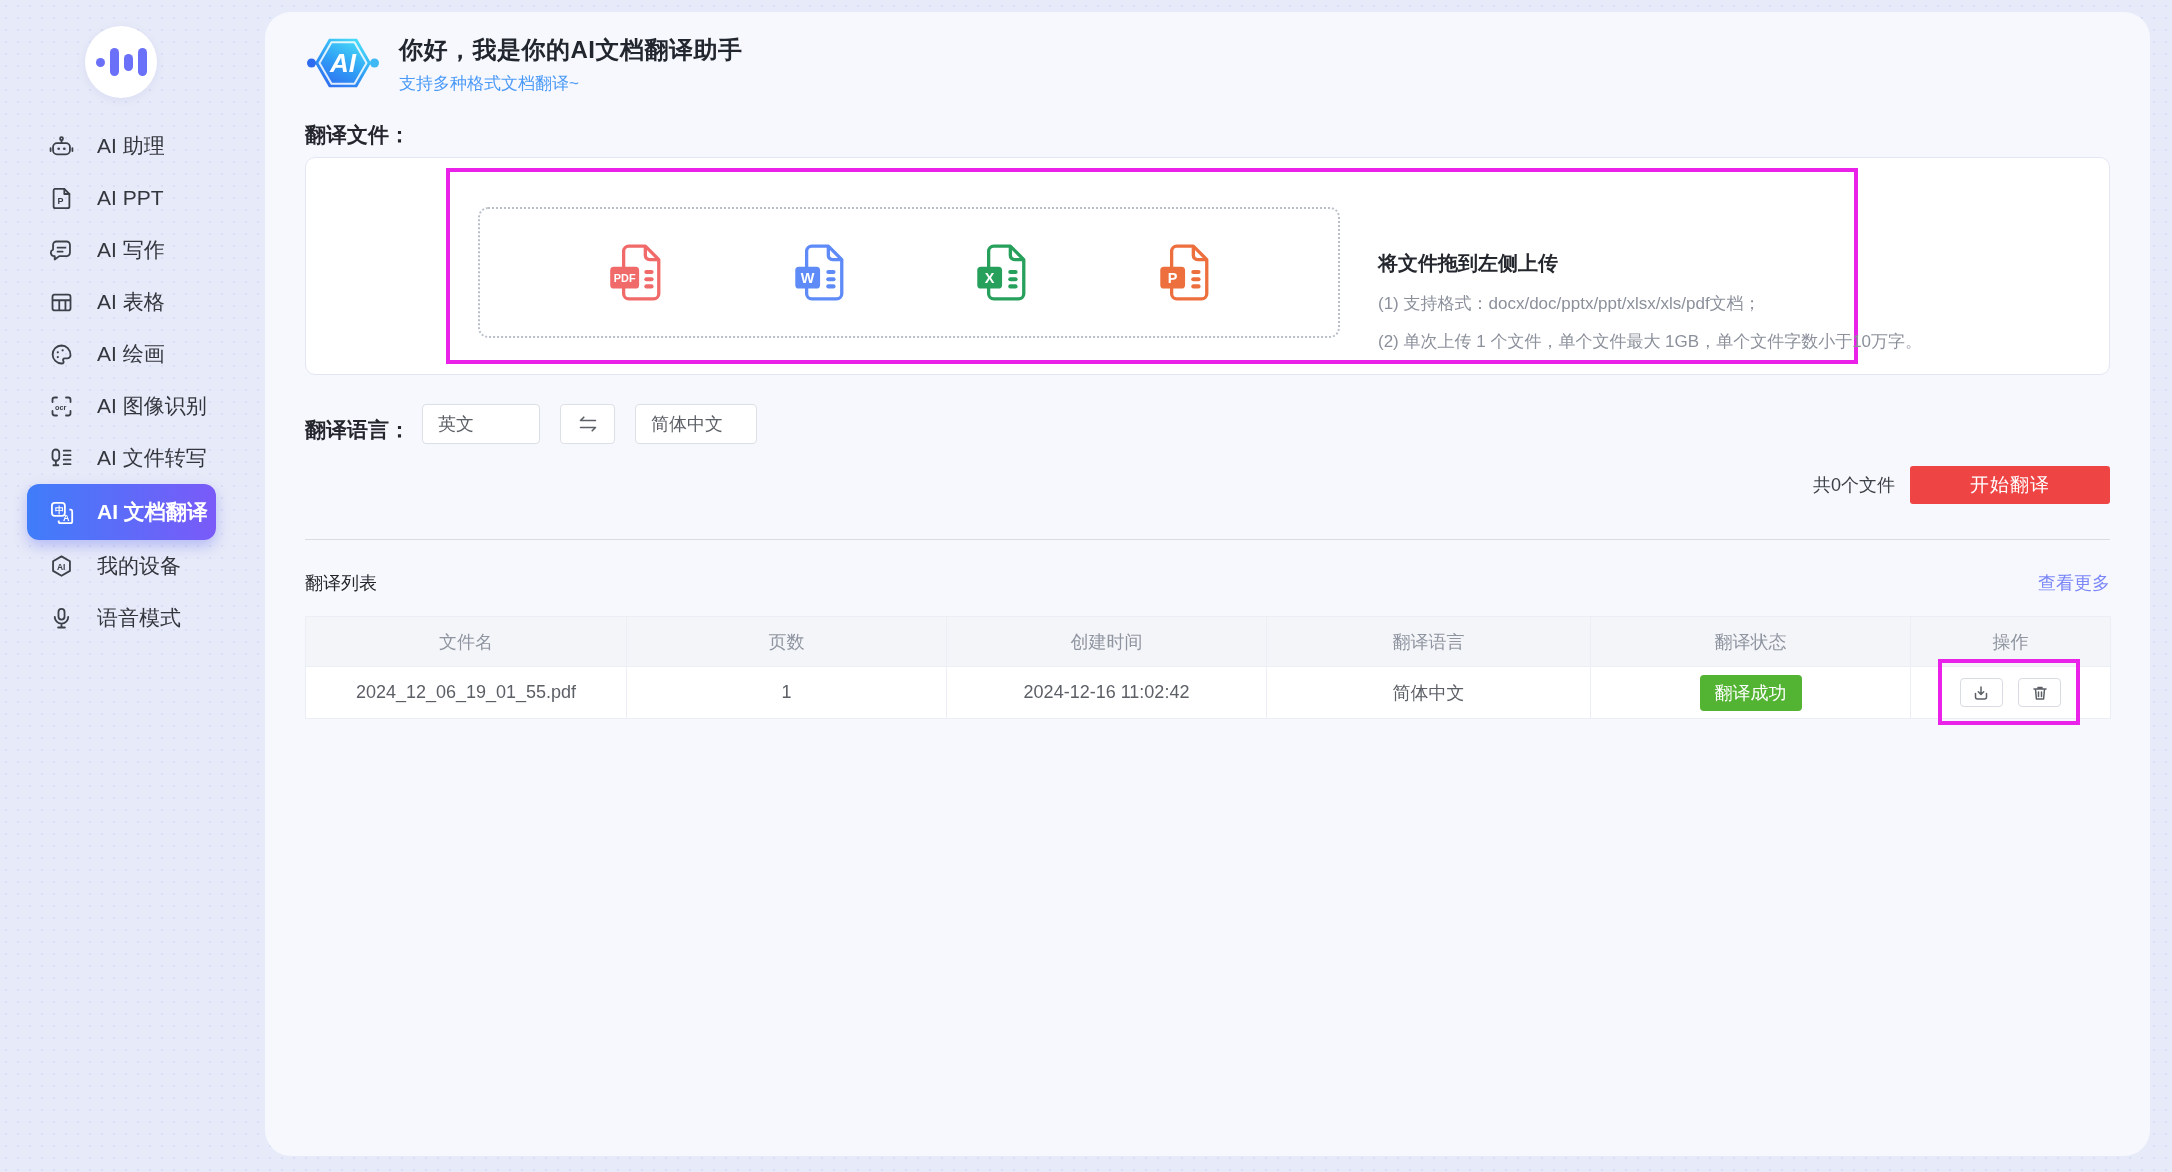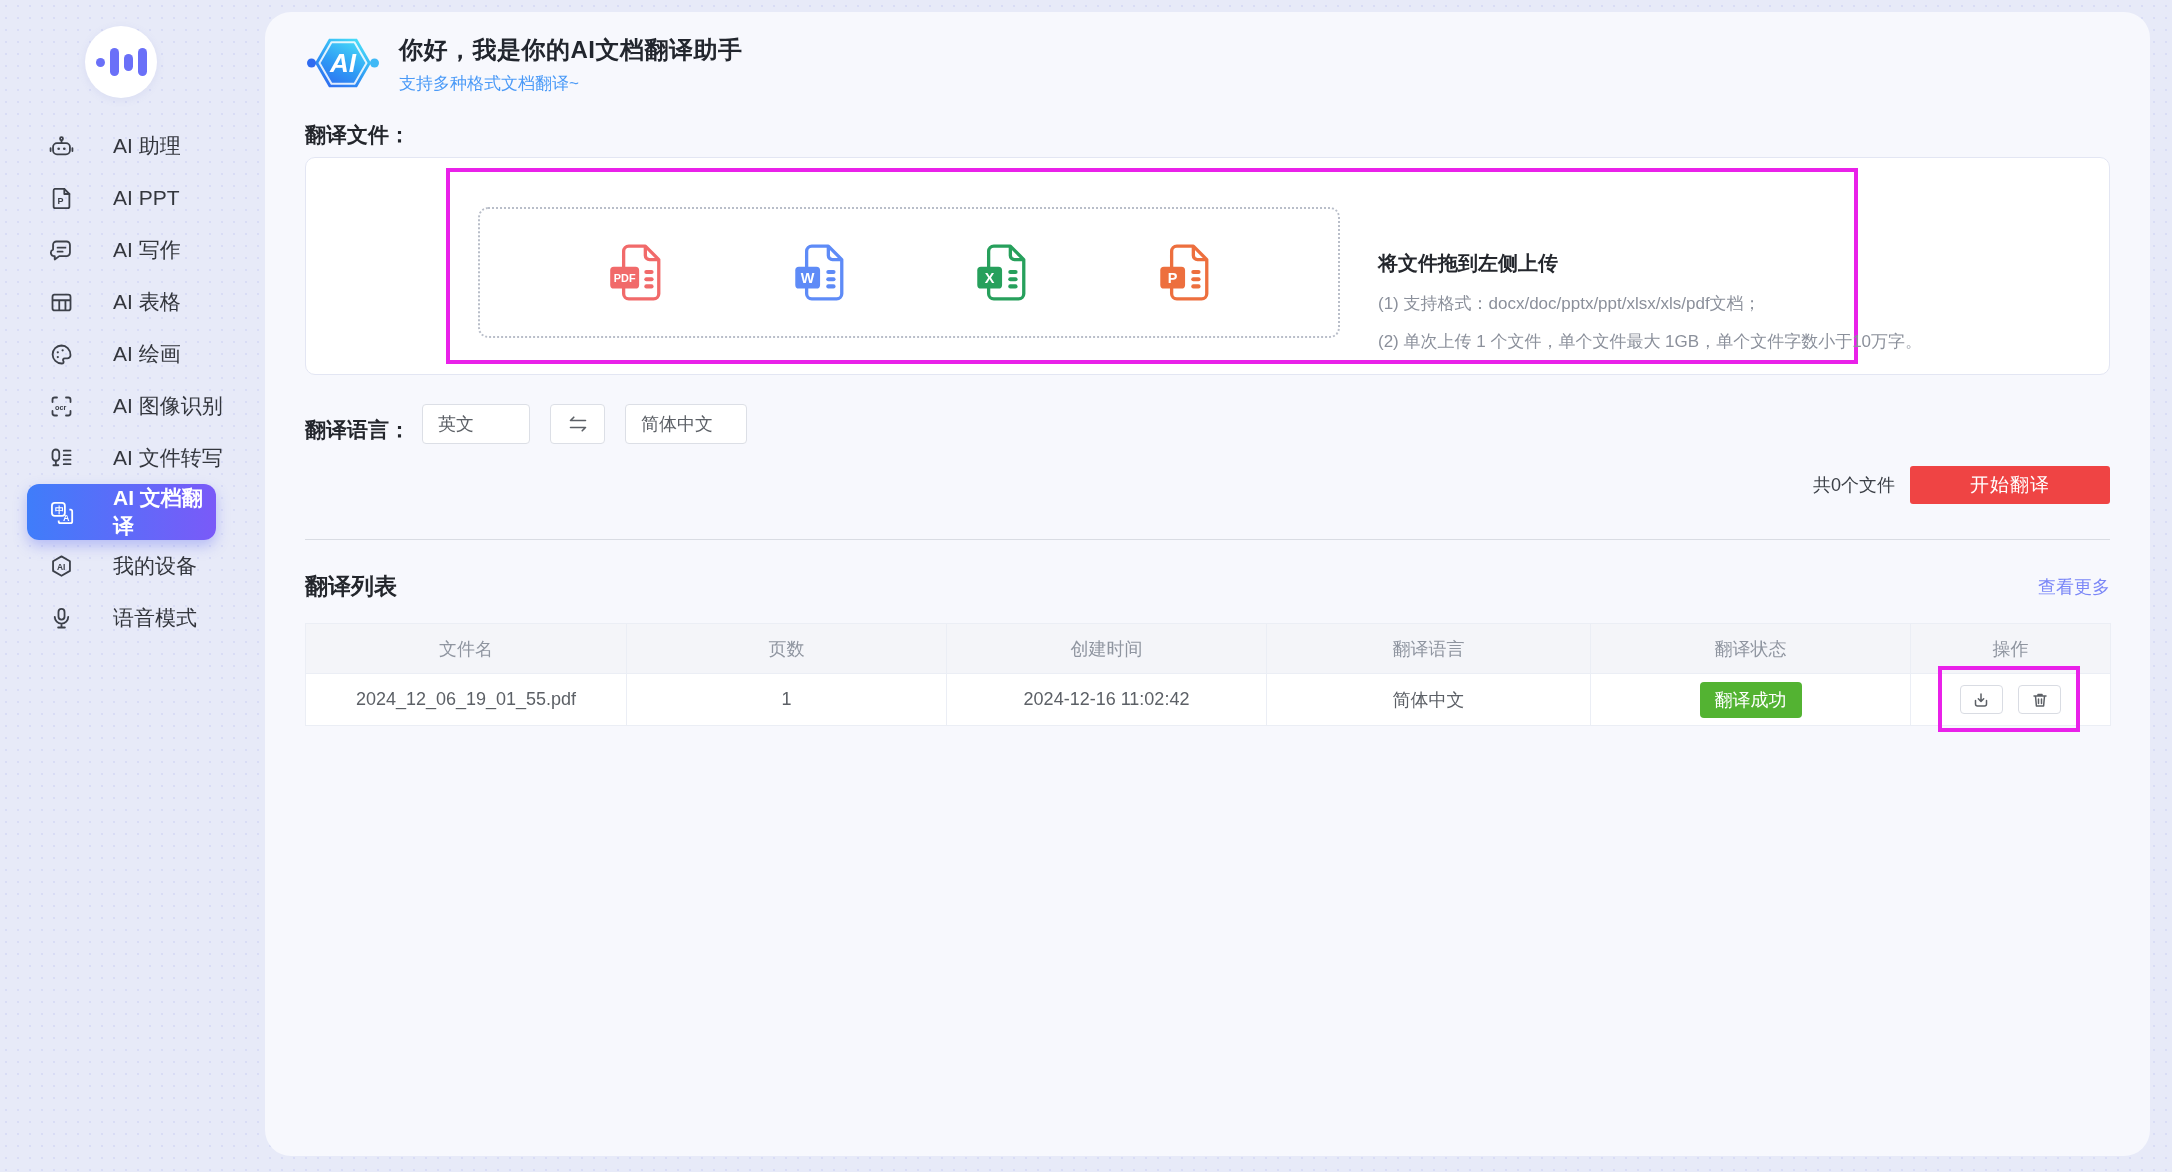--- a/index.html
+++ b/index.html
@@ -18,21 +18,21 @@
   .logo { position:absolute; left:85px; top:26px; width:72px; height:72px; border-radius:50%;
           background:#fff; display:flex; align-items:center; justify-content:center; gap:5px;
           box-shadow:0 2px 8px rgba(100,110,200,0.10); }
   .logo .b { background:#6a70f8; border-radius:6px; }
   .b1 { width:9px; height:9px; border-radius:3px; }
   .b2 { width:9px; height:28px; }
   .b3 { width:9px; height:17px; }
   .b4 { width:9px; height:28px; }
 
   .nav { position:absolute; top:120px; left:0; right:0; }
-  .nav-item { height:52px; display:flex; align-items:center; padding-left:48px; gap:38px;
+  .nav-item { height:52px; display:flex; align-items:center; padding-left:48px; gap:22px;
               font-size:21px; color:#33363d; cursor:pointer; }
   .nav-item .nico { width:27px; height:27px; flex:0 0 27px; color:#3c4049; }
   .nav-item.active { height:56px; margin:0 49px 0 27px; padding-left:21px; border-radius:12px;
               background:linear-gradient(90deg,#3f7dfa 0%,#7a5af8 100%);
               color:#fff; font-weight:bold; box-shadow:0 6px 14px rgba(90,100,240,0.35); }
   .nav-item.active .nico { color:#fff; }
 
   
   .main { position:absolute; left:265px; top:12px; right:22px; bottom:16px;
           background:#f7f8fd; border-radius:26px; padding:0 40px; overflow:hidden; }
@@ -54,37 +54,37 @@
               display:flex; align-items:center; justify-content:space-evenly; cursor:pointer; }
   .fileicon { width:56px; height:62px; }
   .fi-pdf { color:#f16a6a; } .fi-word { color:#5e8bf7; }
   .fi-excel { color:#27a05c; } .fi-ppt { color:#ed6f3e; }
   .upload-info { position:absolute; left:1072px; top:56px;margin-top:36px; }
   .info-title { font-size:20px; font-weight:bold; color:#24272d; }
   .info-line { margin-top:15px; font-size:17px; color:#8b909b; }
 
   .lang-row { margin-top:29px; display:flex; align-items:flex-end; }
   .lang-label { font-size:21px; font-weight:bold; color:#23262c; margin-right:12px; }
-  .select-box { width:108px; height:40px; background:#fff; border:1px solid #dcdfe6; border-radius:4px;
+  .select-box { width:118px; height:40px; background:#fff; border:1px solid #dcdfe6; border-radius:4px;
                 display:flex; align-items:center; padding-left:15px; font-size:18px; color:#5c6066; cursor:pointer; }
   .select-target { width:122px; margin-left:20px; }
   .swap-btn { width:55px; height:40px; margin-left:20px; background:#fff; border:1px solid #dcdfe6;
               border-radius:4px; display:flex; align-items:center; justify-content:center;
               color:#5c6066; cursor:pointer; }
 
   .actions-row { margin-top:22px; display:flex; align-items:center; justify-content:flex-end; gap:15px; }
   .file-count { font-size:18px; color:#3c4047; }
   .start-btn { width:200px; height:38px; background:#ef4444; color:#fff; font-size:19px;
                border:none; border-radius:3px; display:flex; align-items:center; justify-content:center;
                letter-spacing:1px; cursor:not-allowed; }
 
   .divider { margin-top:35px; height:1px; background:#d9dce3; }
 
   .list-header { margin-top:31px; display:flex; align-items:center; justify-content:space-between; }
-  .list-title { font-size:23px; font-weight:bold; color:#23262c; }
+  .list-title { font-size:18px; font-weight:normal; color:#23262c; }
   .more-link { font-size:18px; color:#7b87f7; cursor:pointer; }
 
   .table-wrap { position:relative; margin-top:21px; }
   table { width:100%; border-collapse:collapse; table-layout:fixed; }
   th { height:50px; background:#f4f5f9; font-weight:normal; font-size:18px; color:#8f95a0;
        border:1px solid #ebeef5; text-align:center; }
   td { height:52px; background:#fff; font-size:18px; color:#5c6066;
        border:1px solid #ebeef5; text-align:center; }
   .status-badge { display:inline-block; background:#53b332; color:#fff; font-size:18px;
                   padding:6px 15px; border-radius:4px; }

